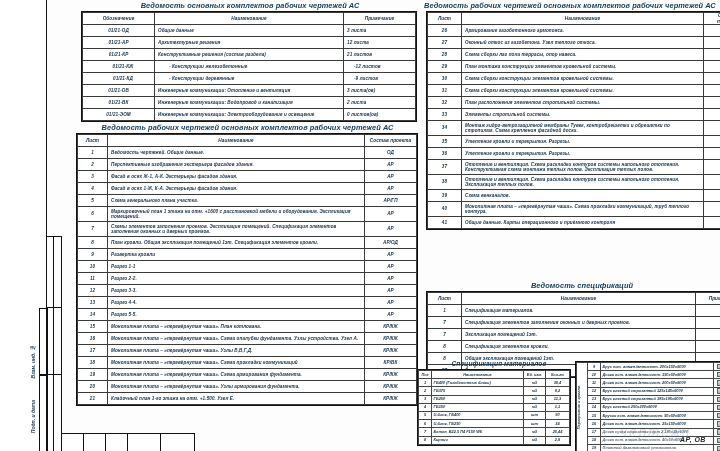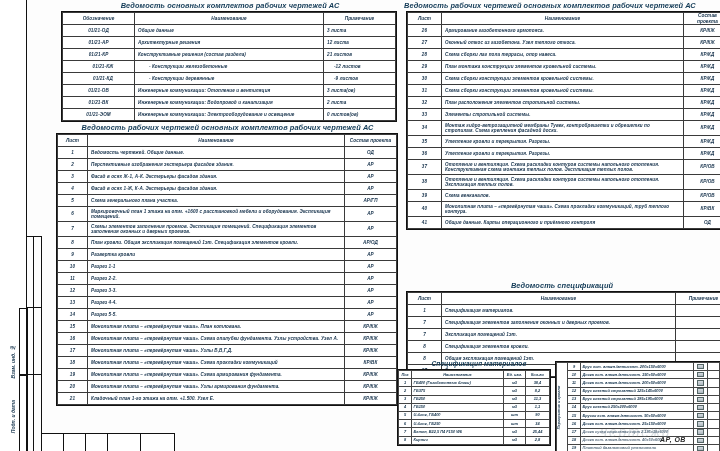--- a/index.html
+++ b/index.html
@@ -15,20 +15,21 @@
     overflow: hidden;
     font-family: "Liberation Sans", sans-serif;
     color: #1c1c1c;
   }
 
   
   #sheet {
     position: absolute;
     inset: 0;
     background: #fdfdfd;
+    margin-left: 20px;
   }
   .frame-line {
     position: absolute;
     background: #111;
   }
 
   
   .vtable {
     position: absolute;
     border-collapse: collapse;

